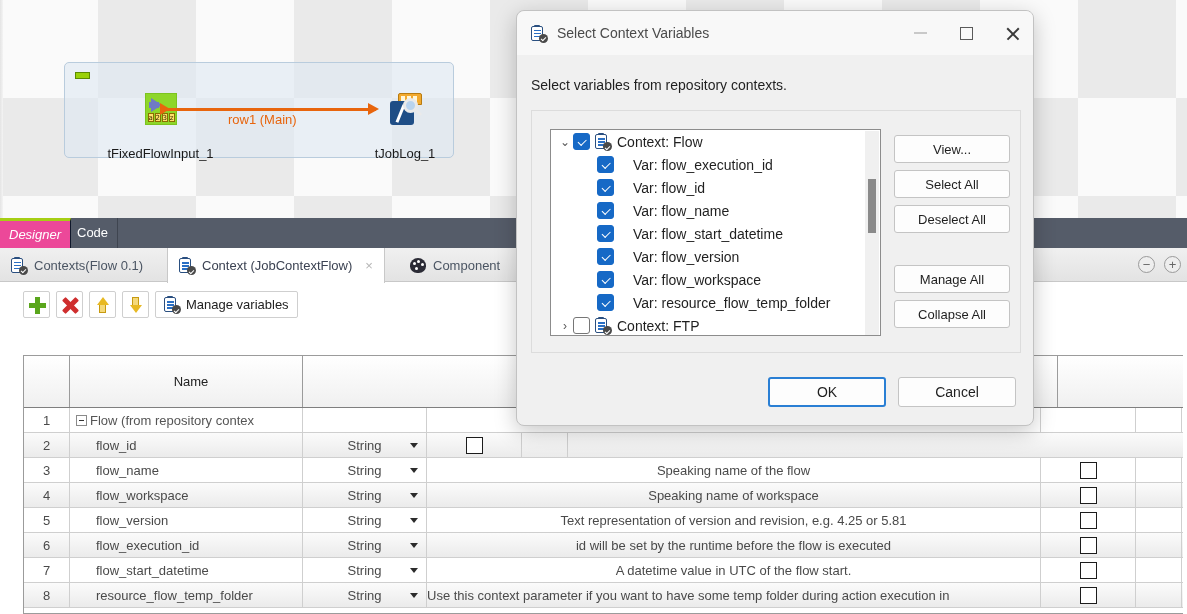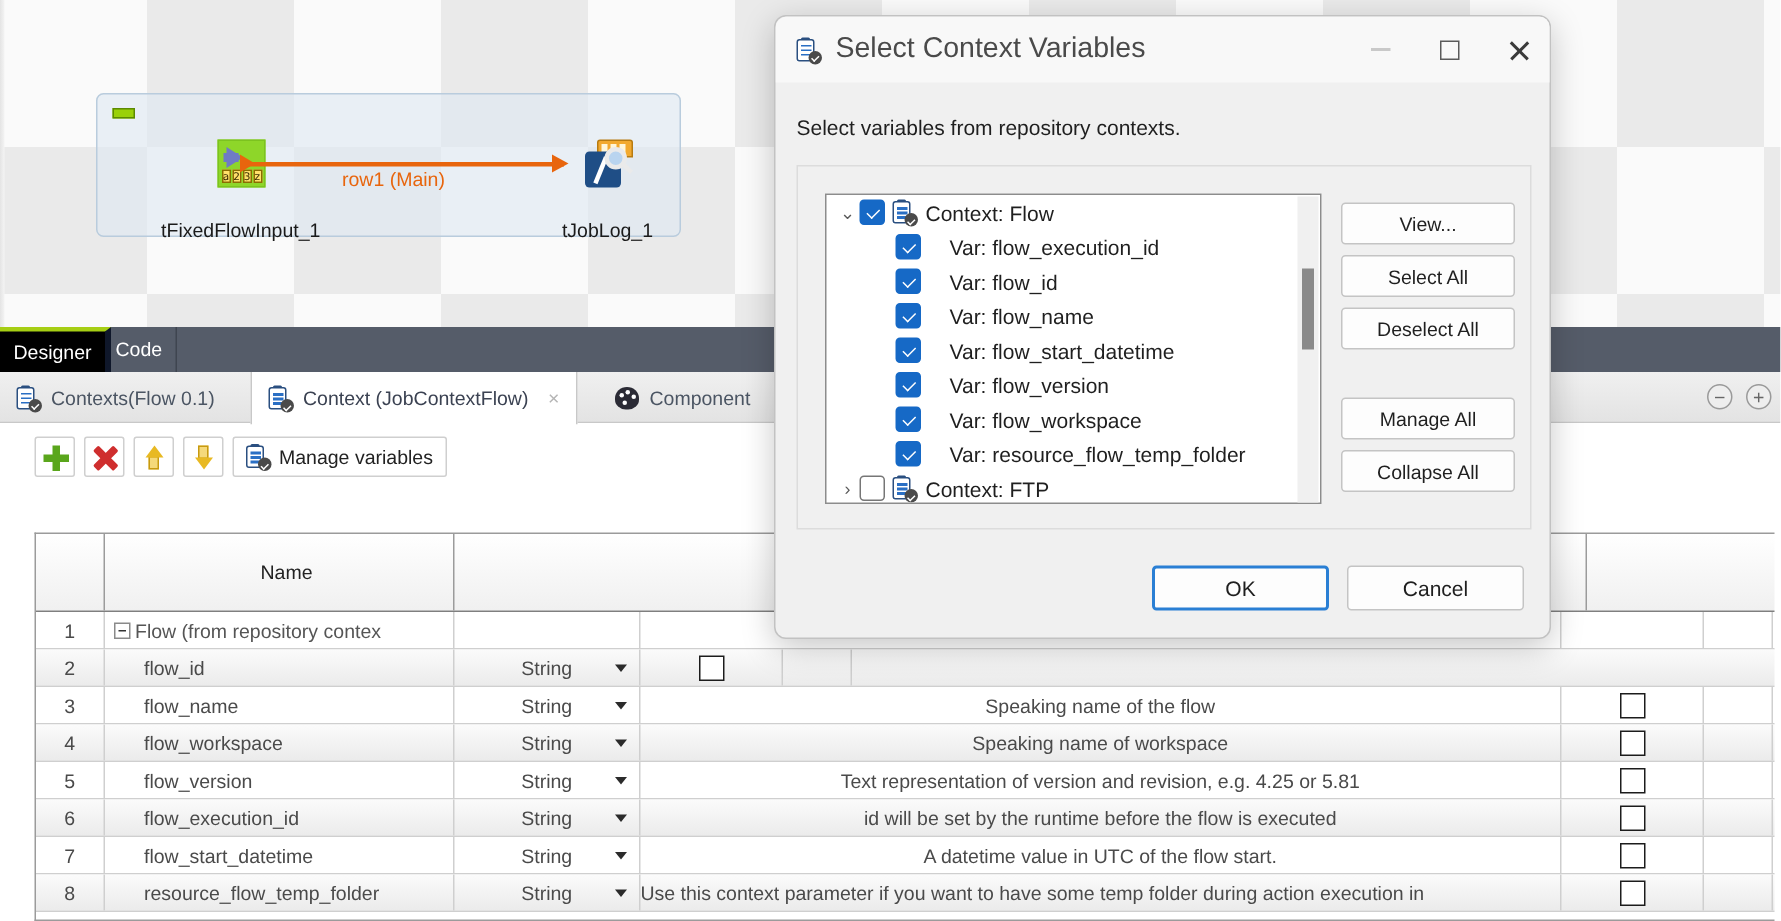--- a/index.html
+++ b/index.html
@@ -115,22 +115,22 @@
   
   .modebar {
     position: absolute; left: 0; top: 218px; width: 1187px; height: 30px;
     background: #555c69;
   }
   .modetab {
     position: absolute; top: 0; height: 30px; padding: 0 9px;
     color: #ffffff; font-size: 13px; line-height: 30px; cursor: default;
   }
   .modetab.active {
-    background: #000000; border-top: 3px solid #a6ce14;
-    line-height: 27px; border-right: 4px solid #0f172a;
+    background: #ec4899; border-top: 3px solid #a6ce14;
+    line-height: 27px; border-right: 1px solid #0f172a; font-style: italic;
   }
   .modetab.inactive { border-right: 1px solid #3f4550; }
 
   
   .tabstrip {
     position: absolute; left: 0; top: 248px; width: 1187px; height: 34px;
     background: linear-gradient(180deg,#f0f0f0,#e3e3e3);
     border-bottom: 1px solid #c8c8c8;
   }
   .vtab {
@@ -259,21 +259,21 @@
     position: absolute; left: 516px; top: 10px; width: 518px; height: 416px;
     background: #f0f0f0; border: 1px solid #c2c2c2; border-radius: 8px;
     box-shadow: 0 6px 22px rgba(0,0,0,0.22);
     overflow: hidden;
   }
   .dlg-title {
     position: absolute; left: 0; top: 0; width: 518px; height: 44px;
     display: flex; align-items: center; gap: 10px; padding-left: 14px;
     background: #f8f8f8; border-radius: 8px 8px 0 0;
   }
-  .dlg-title .t { font-size: 19px; color: #4a4a4a; text-align: right; }
+  .dlg-title .t { font-size: 14px; color: #4a4a4a; text-align: right; }
   .wbtns { position: absolute; right: 0; top: 0; height: 44px; display: flex; }
   .wbtn {
     width: 46px; height: 44px; display: flex; align-items: center; justify-content: center;
     color: #6a6a6a; font-size: 13px;
   }
   .wmin { width: 13px; height: 1.5px; background: #c9c9c9; }
   .wmax { width: 13px; height: 13px; border: 1.5px solid #5a5a5a; }
   .wclose { position: relative; width: 15px; height: 15px; }
   .wclose:before, .wclose:after {
     content: ""; position: absolute; left: 0; top: 7px; width: 16px; height: 1.6px; background: #3a3a3a;

